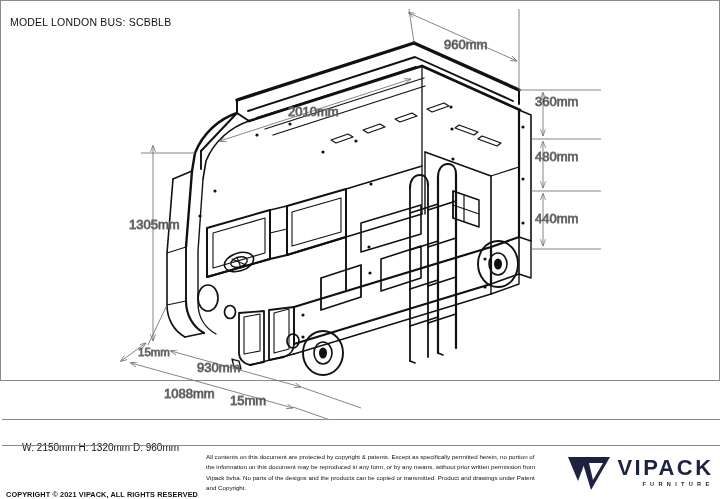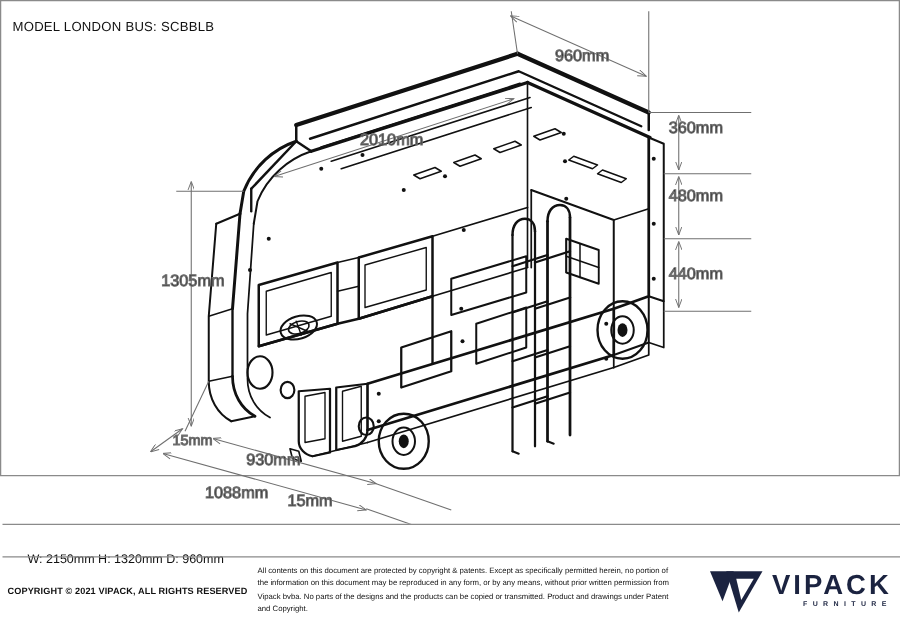--- a/index.html
+++ b/index.html
@@ -26,21 +26,21 @@
   }
   #summary-text{
     position:absolute;left:20px;top:6px;font-size:10px;color:#111;white-space:nowrap;margin-top:16px;
   }
   
   #footer{
     position:absolute;left:1px;top:444px;width:718px;height:54px;
     border-top:1px solid #8a8a8a;box-sizing:border-box;display:flex;align-items:center;
   }
   #copyright-cell{
-    width:200px;flex:0 0 200px;display:flex;align-items:center;justify-content:center;
+    width:200px;flex:0 0 200px;display:flex;align-items:flex-end;justify-content:center;
     height:100%;box-sizing:border-box;
   }
   #copyright-text{font-size:7.3px;font-weight:bold;letter-spacing:.1px;color:#111;white-space:nowrap;}
   #legal-cell{
     flex:1 1 auto;height:100%;display:flex;align-items:center;padding:0 6px 0 4px;box-sizing:border-box;
   }
   #legal-text{font-size:6.2px;line-height:1.62;color:#111;max-width:330px;}
   #logo-cell{
     width:160px;flex:0 0 160px;height:100%;display:flex;align-items:center;
     justify-content:center;gap:7px;

